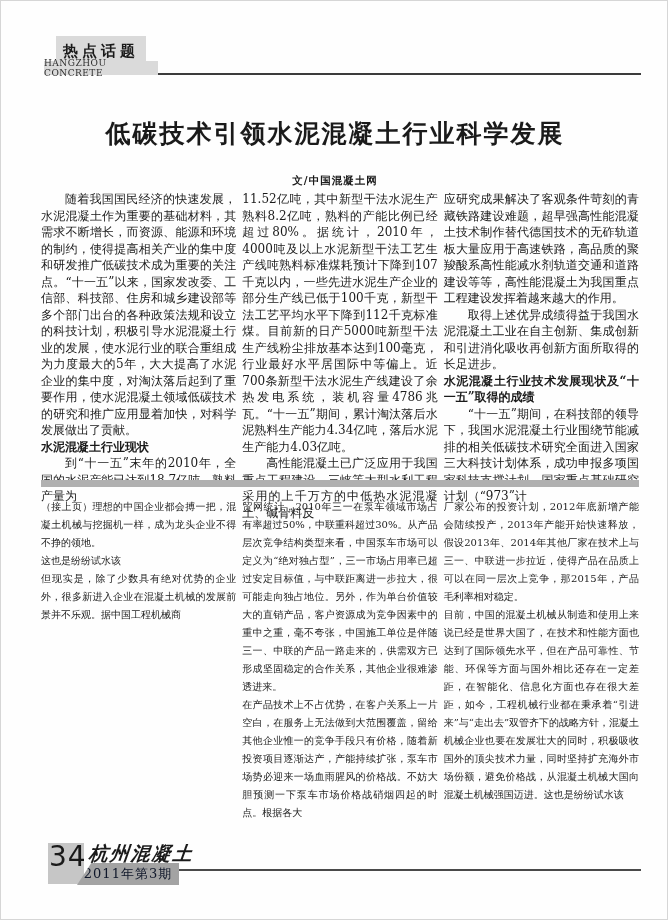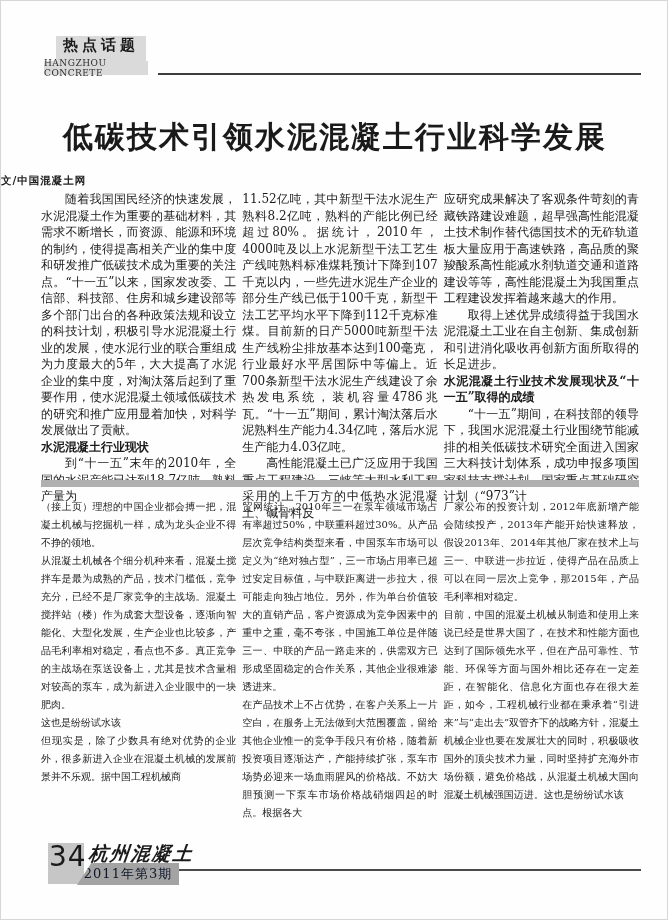--- a/index.html
+++ b/index.html
@@ -11,43 +11,43 @@
     border:1px solid #d6d6d6;
     box-sizing:border-box;
     overflow:hidden;
     font-family:"DejaVu Serif","Liberation Serif",serif;
     color:var(--text,#1a1a1a);
   }
   
   .topic-box{
     position:absolute;left:55px;top:35px;width:90px;height:25px;
     background:var(--header_box,#dadada);
-    display:flex;align-items:flex-start;justify-content:center;
+    display:flex;align-items:flex-end;justify-content:center;
     font-size:15px;font-weight:bold;letter-spacing:4px;
   }
   .journal-strip{
-    position:absolute;left:43px;top:60px;width:104px;height:14px;
+    position:absolute;left:43px;top:60px;width:114px;height:14px;
     background:var(--header_box,#dadada);
     display:flex;align-items:center;justify-content:center;
     font-size:9px;letter-spacing:0.5px;color:#2e2e2e;
     font-family:"DejaVu Serif","Liberation Serif",serif;
   }
   .header-rule{
     position:absolute;left:157px;top:72px;width:483px;height:2px;
     background:#3c3c3c;
   }
   
   .article-title{
     position:absolute;left:34px;top:116px;width:600px;
-    text-align:center;font-size:30px;font-weight:bold;letter-spacing:2px;
+    text-align:center;font-size:25px;font-weight:bold;letter-spacing:2px;
     white-space:nowrap;
   }
   .article-byline{
     position:absolute;left:0;top:173px;width:668px;
-    font-size:10.5px;font-weight:bold;letter-spacing:1px;
+    text-align:center;font-size:10.5px;font-weight:bold;letter-spacing:1px;
   }
   
   .cols{
     position:absolute;left:40px;width:598px;
     display:flex;gap:6px;
   }
   .cols .col{flex:1 1 0;text-align:justify;}
   .upper{top:190px;height:288px;font-size:12px;line-height:16.5px;}
   .lower{top:497px;height:340px;font-size:10px;line-height:18px;color:#222;}
   .col p{margin:0;}
@@ -118,21 +118,20 @@
       <p class="h-bold">水泥混凝土行业技术发展现状及“十一五”取得的成绩</p>
       <p class="ind">“十一五”期间，在科技部的领导下，我国水泥混凝土行业围绕节能减排的相关低碳技术研究全面进入国家三大科技计划体系，成功申报多项国家科技支撑计划、国家重点基础研究计划（“973”计</p>
     </div>
   </div>
 
   <div class="section-divider"></div>
 
   <div class="cols lower">
     <div class="col">
       <p>（接上页）理想的中国企业都会搏一把，混凝土机械与挖掘机一样，成为龙头企业不得不挣的领地。</p>
-      <p>从混凝土机械各个细分机种来看，混凝土搅拌车是最为成熟的产品，技术门槛低，竞争充分，已经不是厂家竞争的主战场。混凝土搅拌站（楼）作为成套大型设备，逐渐向智能化、大型化发展，生产企业也比较多，产品毛利率相对稳定，看点也不多。真正竞争的主战场在泵送设备上，尤其是技术含量相对较高的泵车，成为新进入企业眼中的一块肥肉。</p>
       <p>这也是纷纷试水该</p>
       <p>但现实是，除了少数具有绝对优势的企业外，很多新进入企业在混凝土机械的发展前景并不乐观。据中国工程机械商</p>
     </div>
     <div class="col">
       <p>贸网统计，2010年三一在泵车领域市场占有率超过50%，中联重科超过30%。从产品层次竞争结构类型来看，中国泵车市场可以定义为“绝对独占型”，三一市场占用率已超过安定目标值，与中联距离进一步拉大，很可能走向独占地位。另外，作为单台价值较大的直销产品，客户资源成为竞争因素中的重中之重，毫不夸张，中国施工单位是伴随三一、中联的产品一路走来的，供需双方已形成坚固稳定的合作关系，其他企业很难渗透进来。</p>
       <p>在产品技术上不占优势，在客户关系上一片空白，在服务上无法做到大范围覆盖，留给其他企业惟一的竞争手段只有价格，随着新投资项目逐渐达产，产能持续扩张，泵车市场势必迎来一场血雨腥风的价格战。不妨大胆预测一下泵车市场价格战硝烟四起的时点。根据各大</p>
     </div>
     <div class="col">
       <p>厂家公布的投资计划，2012年底新增产能会陆续投产，2013年产能开始快速释放，假设2013年、2014年其他厂家在技术上与三一、中联进一步拉近，使得产品在品质上可以在同一层次上竞争，那2015年，产品毛利率相对稳定。</p>
       <p>目前，中国的混凝土机械从制造和使用上来说已经是世界大国了，在技术和性能方面也达到了国际领先水平，但在产品可靠性、节能、环保等方面与国外相比还存在一定差距，在智能化、信息化方面也存在很大差距，如今，工程机械行业都在秉承着“引进来”与“走出去”双管齐下的战略方针，混凝土机械企业也要在发展壮大的同时，积极吸收国外的顶尖技术力量，同时坚持扩充海外市场份额，避免价格战，从混凝土机械大国向混凝土机械强国迈进。这也是纷纷试水该</p>

